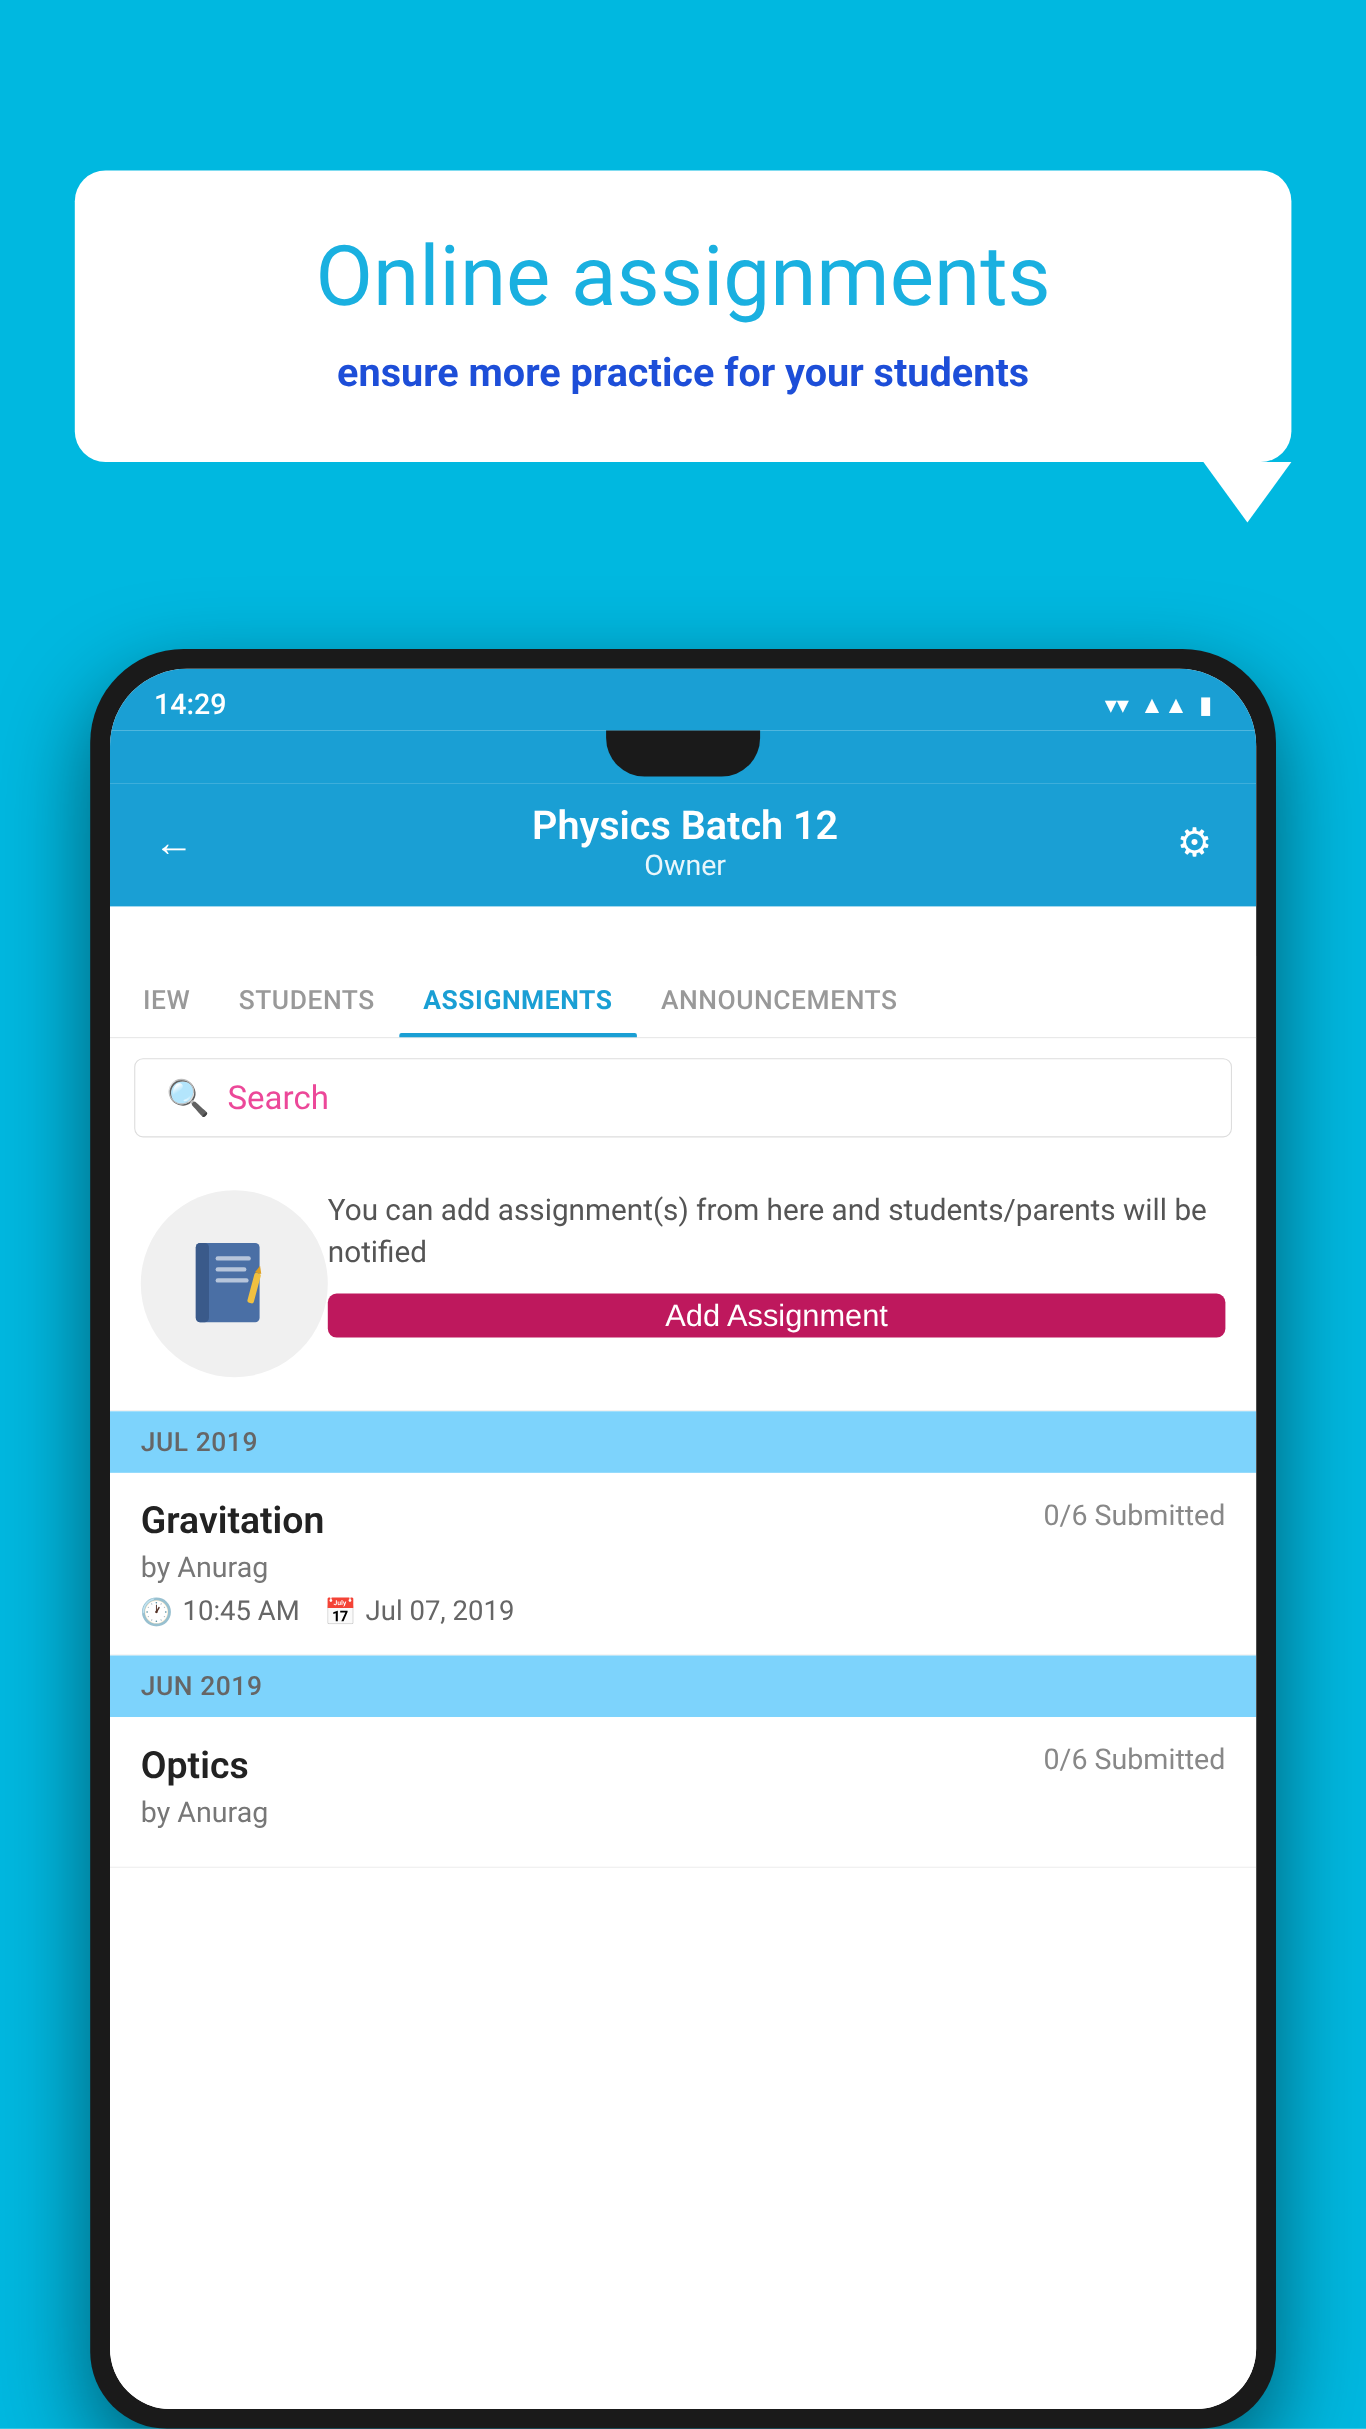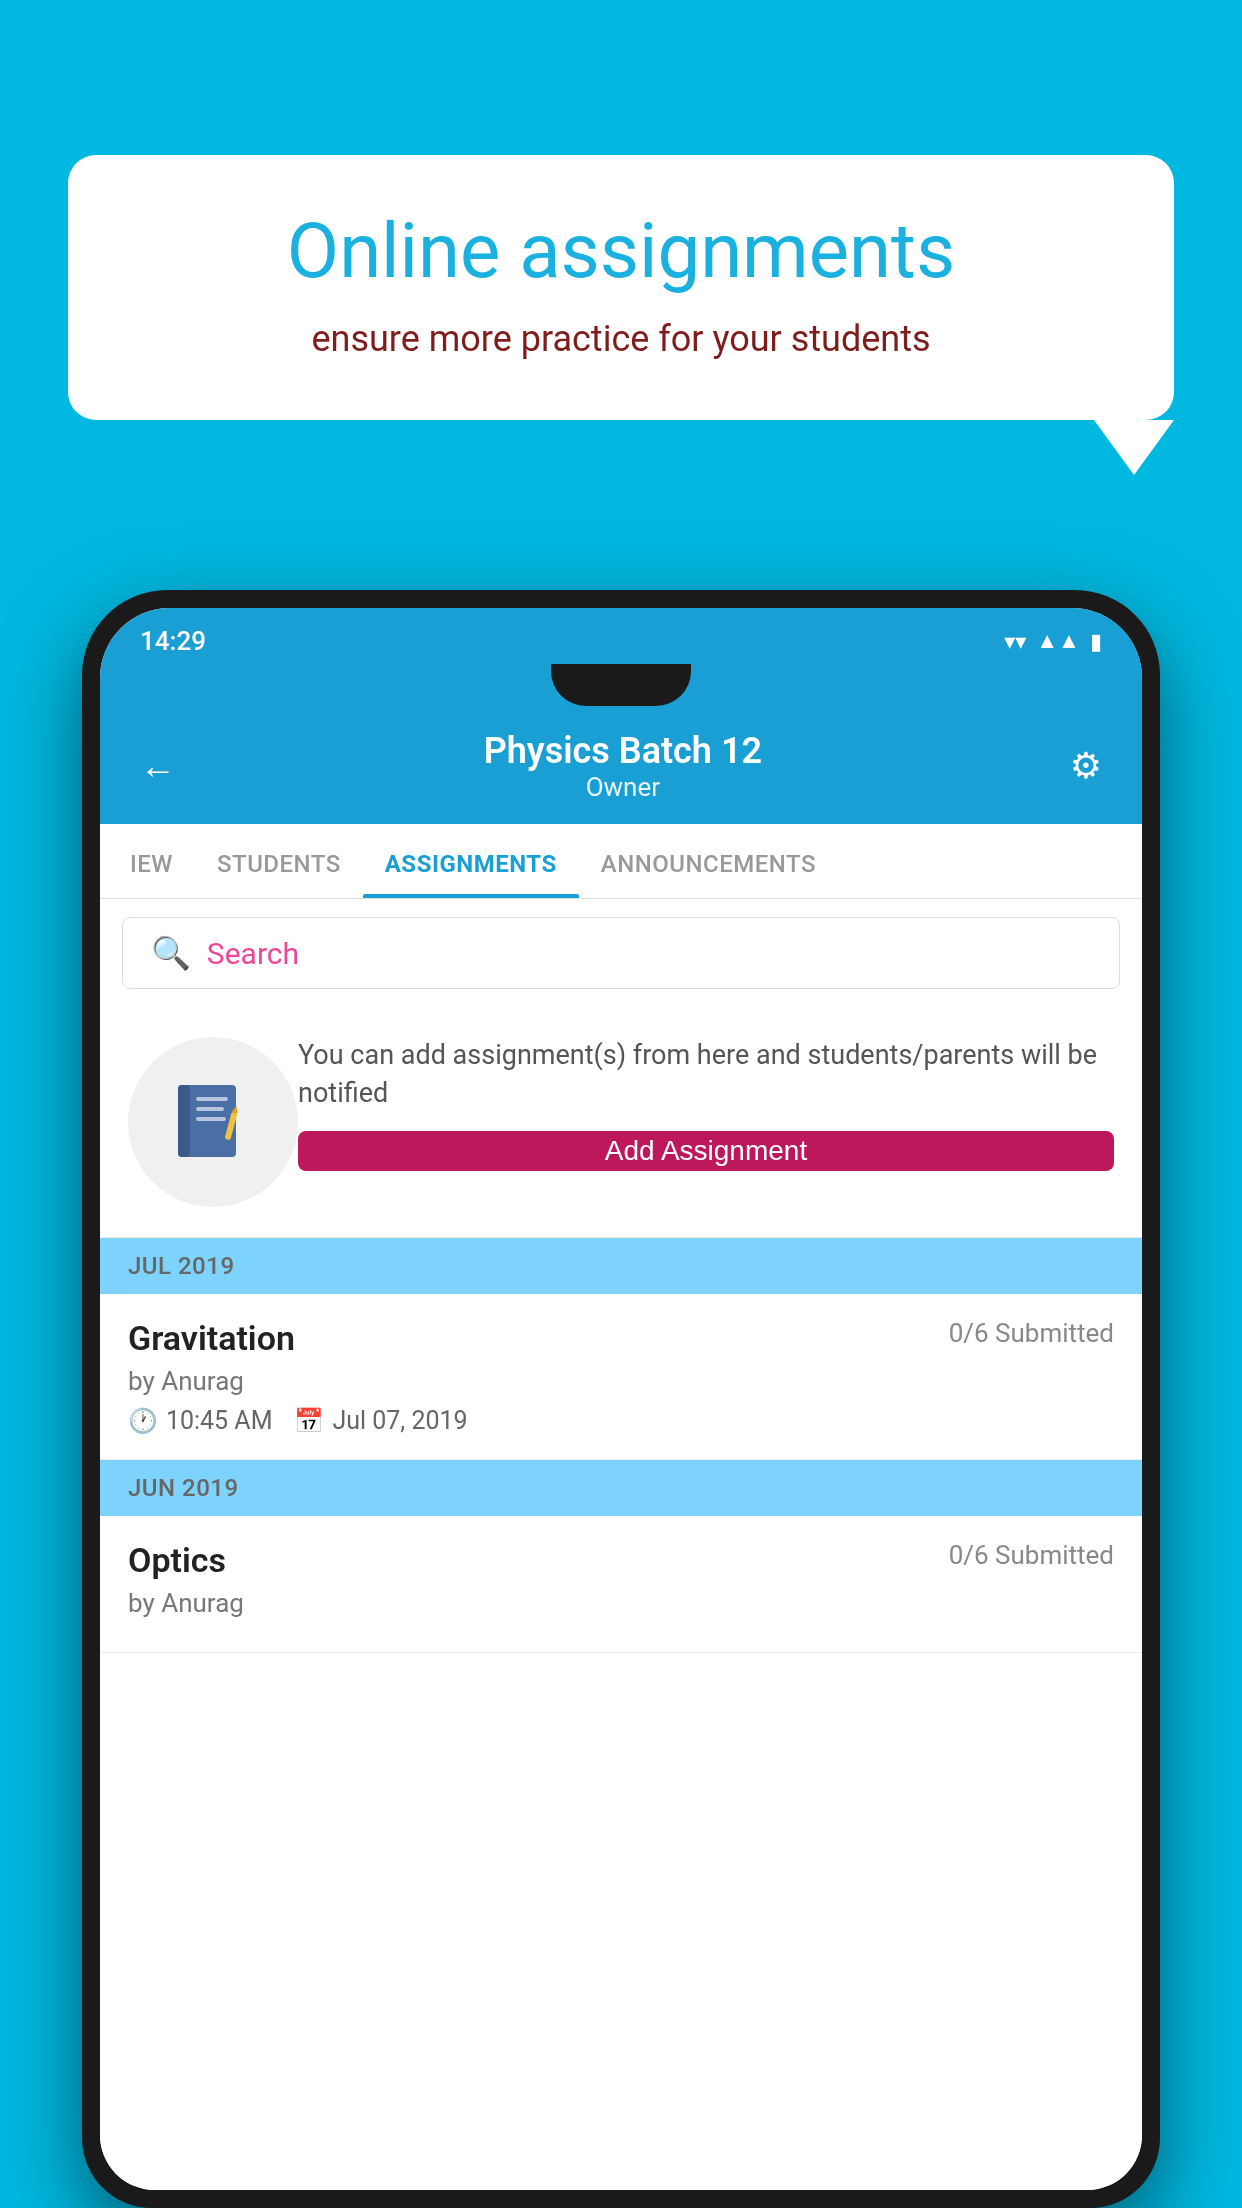--- a/index.html
+++ b/index.html
@@ -32,22 +32,22 @@
     }
     .speech-bubble-title {
       font-size: 76px;
       color: #1ab0e0;
       font-weight: 400;
       line-height: 1.1;
       margin-bottom: 24px;
     }
     .speech-bubble-subtitle {
       font-size: 36px;
-      color: #7f1d1d;
-      font-weight: 400;
+      color: #1d4ed8;
+      font-weight: 700;
     }
     .speech-bubble-arrow {
       width: 0;
       height: 0;
       border-left: 40px solid transparent;
       border-right: 40px solid transparent;
       border-top: 55px solid white;
       margin-top: 0px;
     }
 
@@ -152,20 +152,21 @@
       cursor: pointer;
     }
 
     
     .tabs-bar {
       background: white;
       display: flex;
       border-bottom: 1px solid #e0e0e0;
       flex-shrink: 0;
       padding: 0 8px;
+      margin-top: 45px;
     }
     .tab-item {
       padding: 26px 22px 20px 22px;
       font-size: 24px;
       font-weight: 500;
       color: #999;
       cursor: pointer;
       text-transform: uppercase;
       letter-spacing: 0.5px;
       position: relative;

